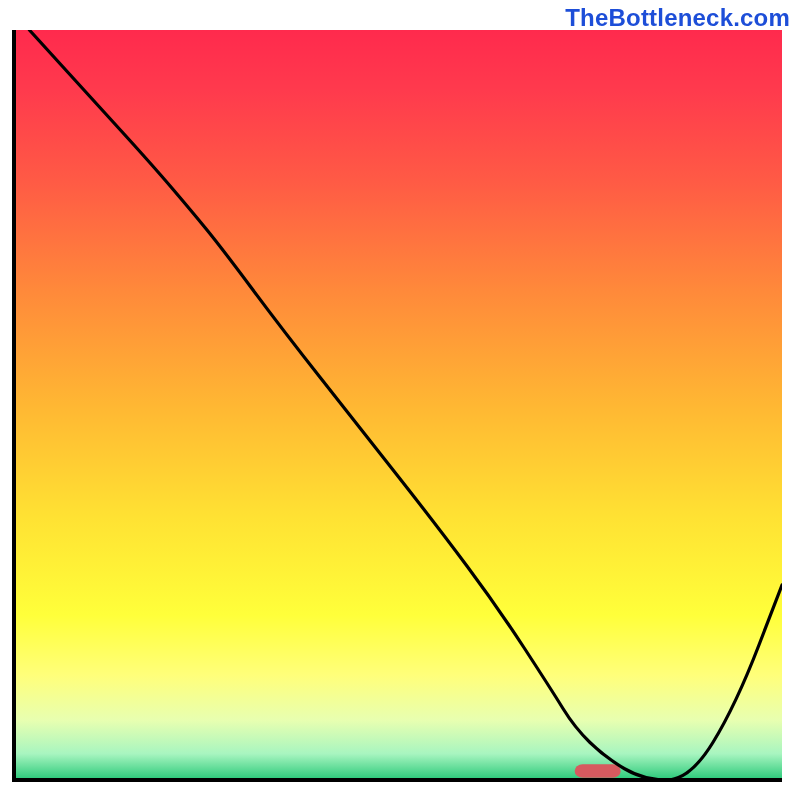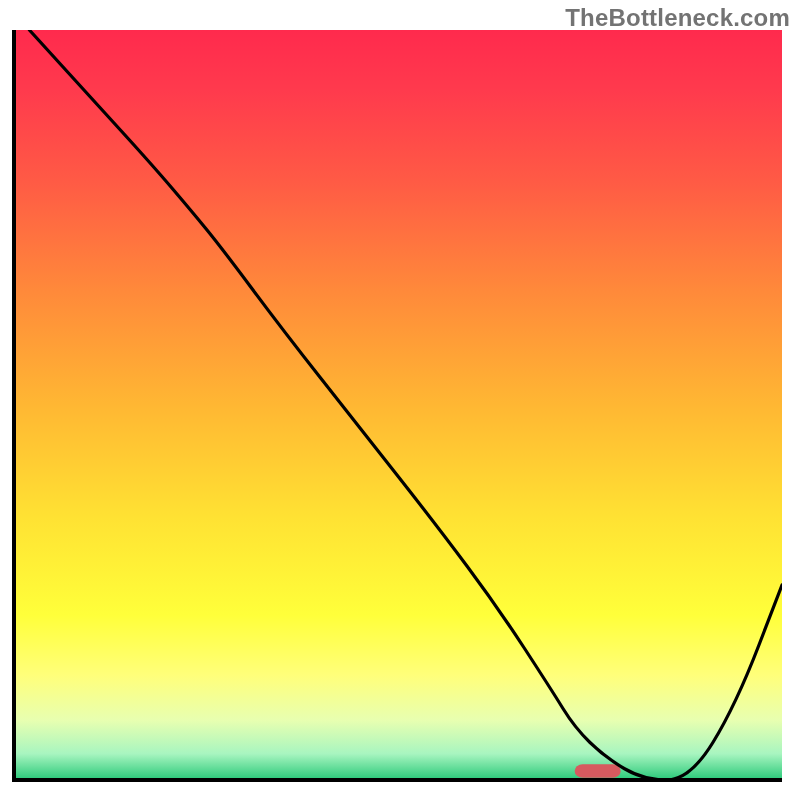--- a/index.html
+++ b/index.html
@@ -14,21 +14,21 @@
     position: relative;
     width: 800px;
     height: 800px;
   }
   .watermark {
     position: absolute;
     top: 4px;
     right: 10px;
     font-size: 24px;
     font-weight: 600;
-    color: #737373;
+    color: #1d4ed8;
     letter-spacing: 0.2px;
     z-index: 5;
   }
   svg.chart {
     position: absolute;
     left: 0;
     top: 0;
   }
   .gradient-rect {
     

